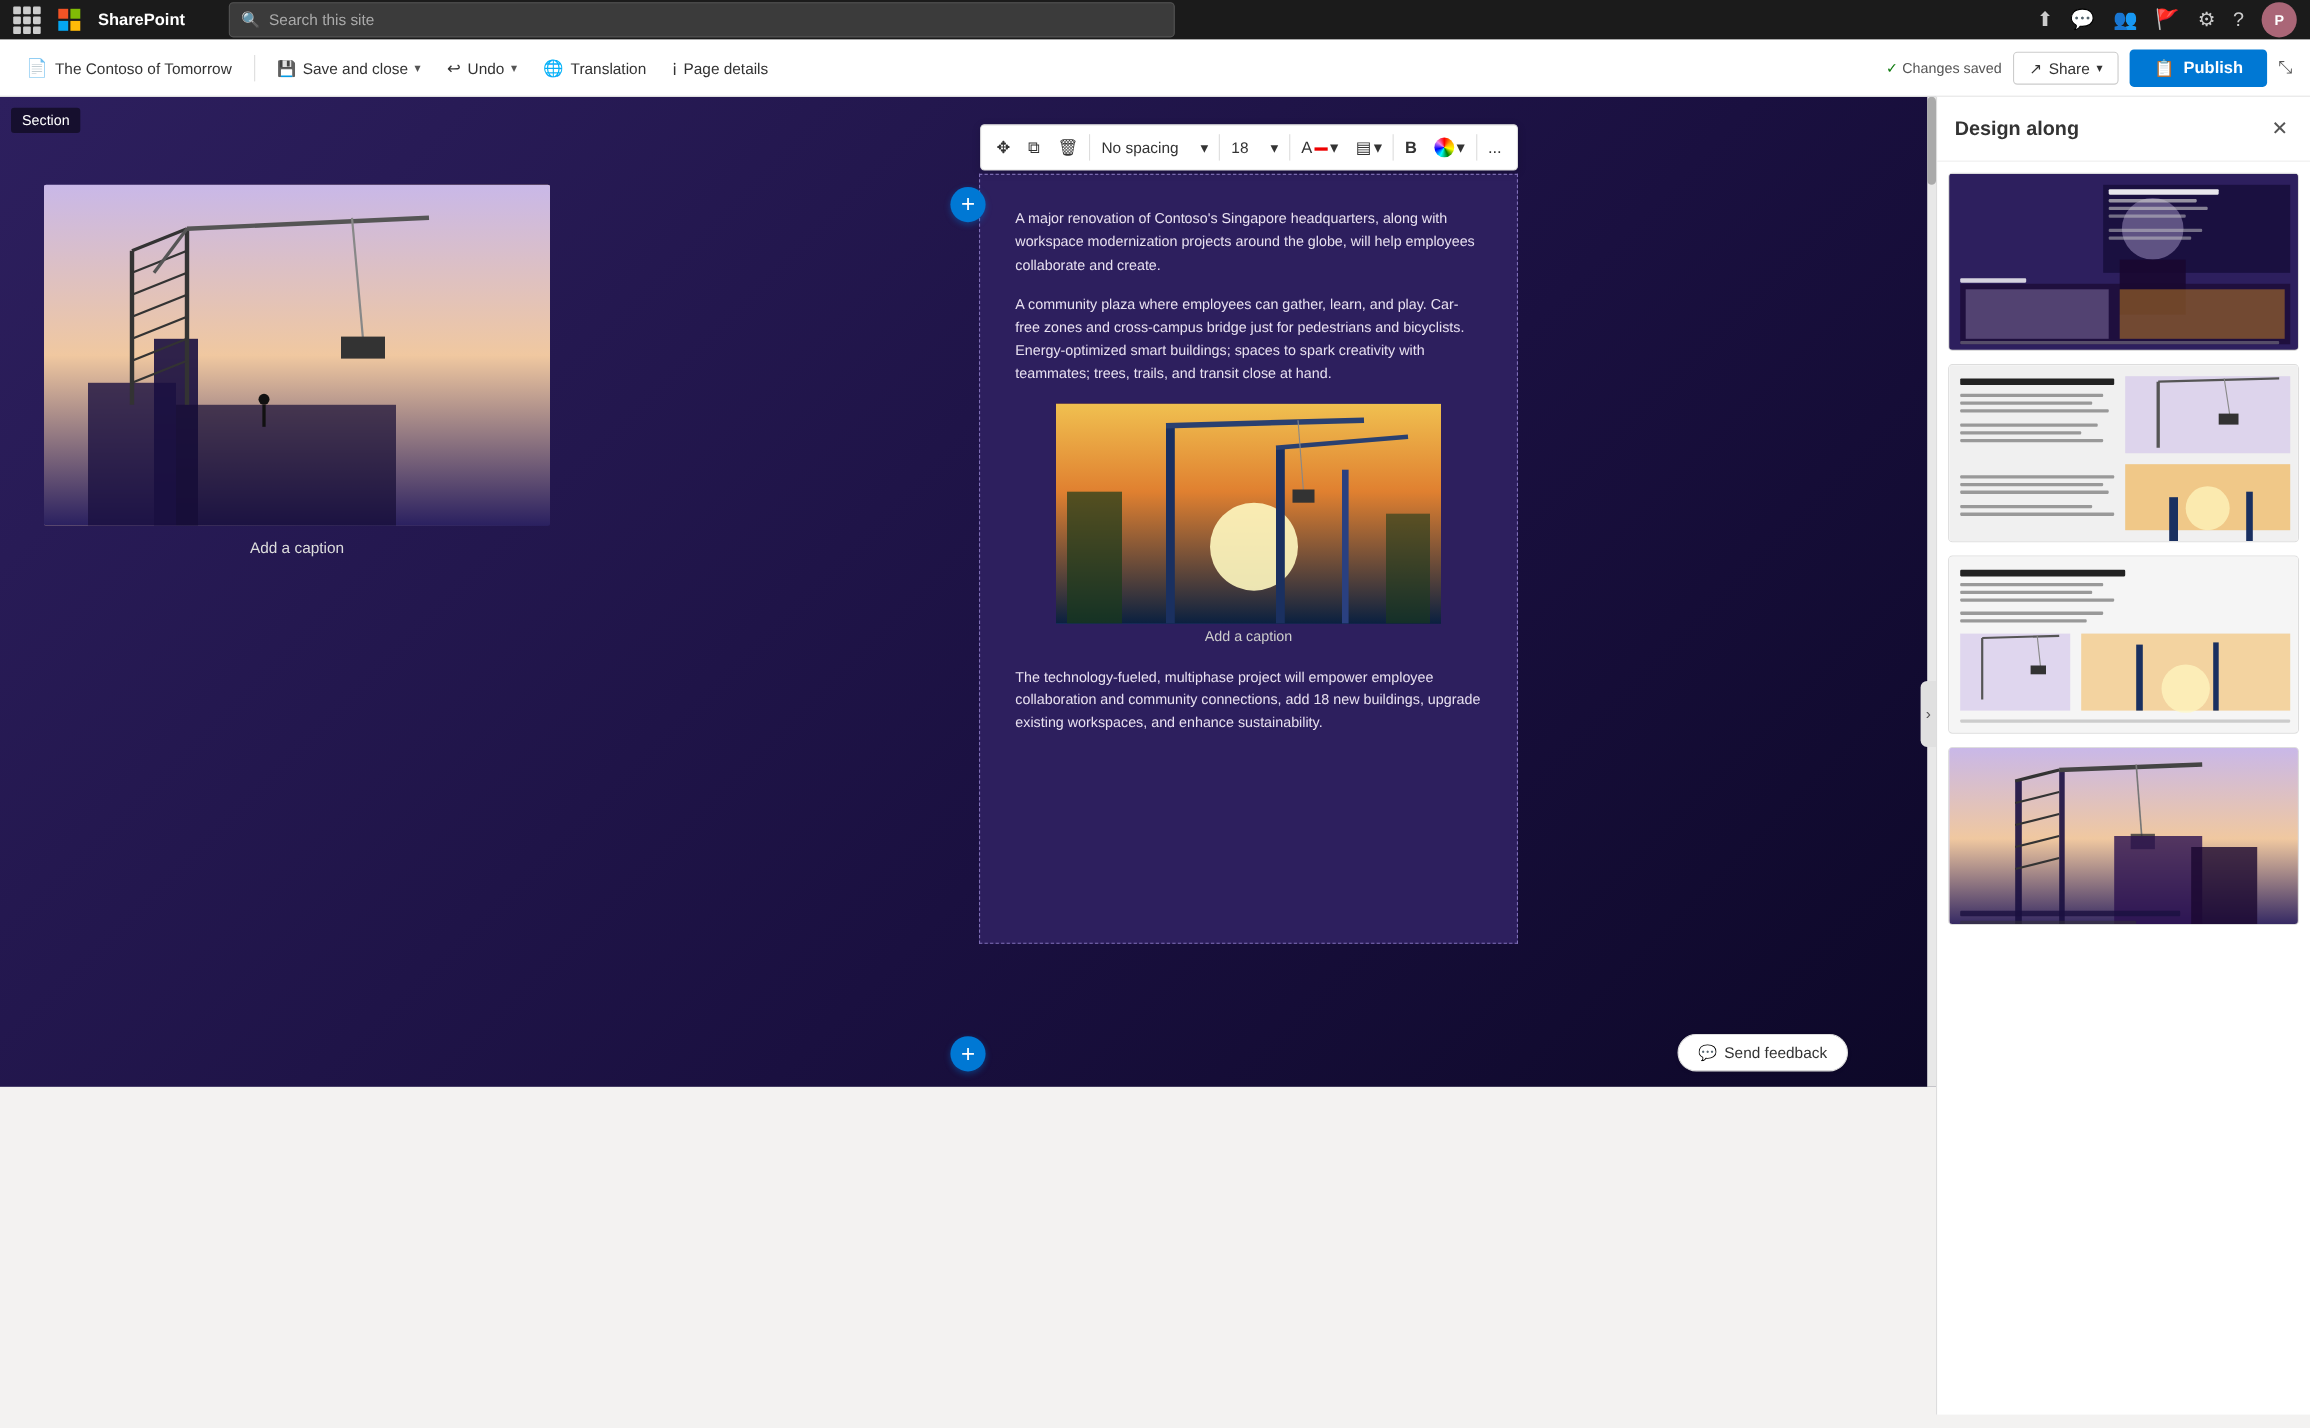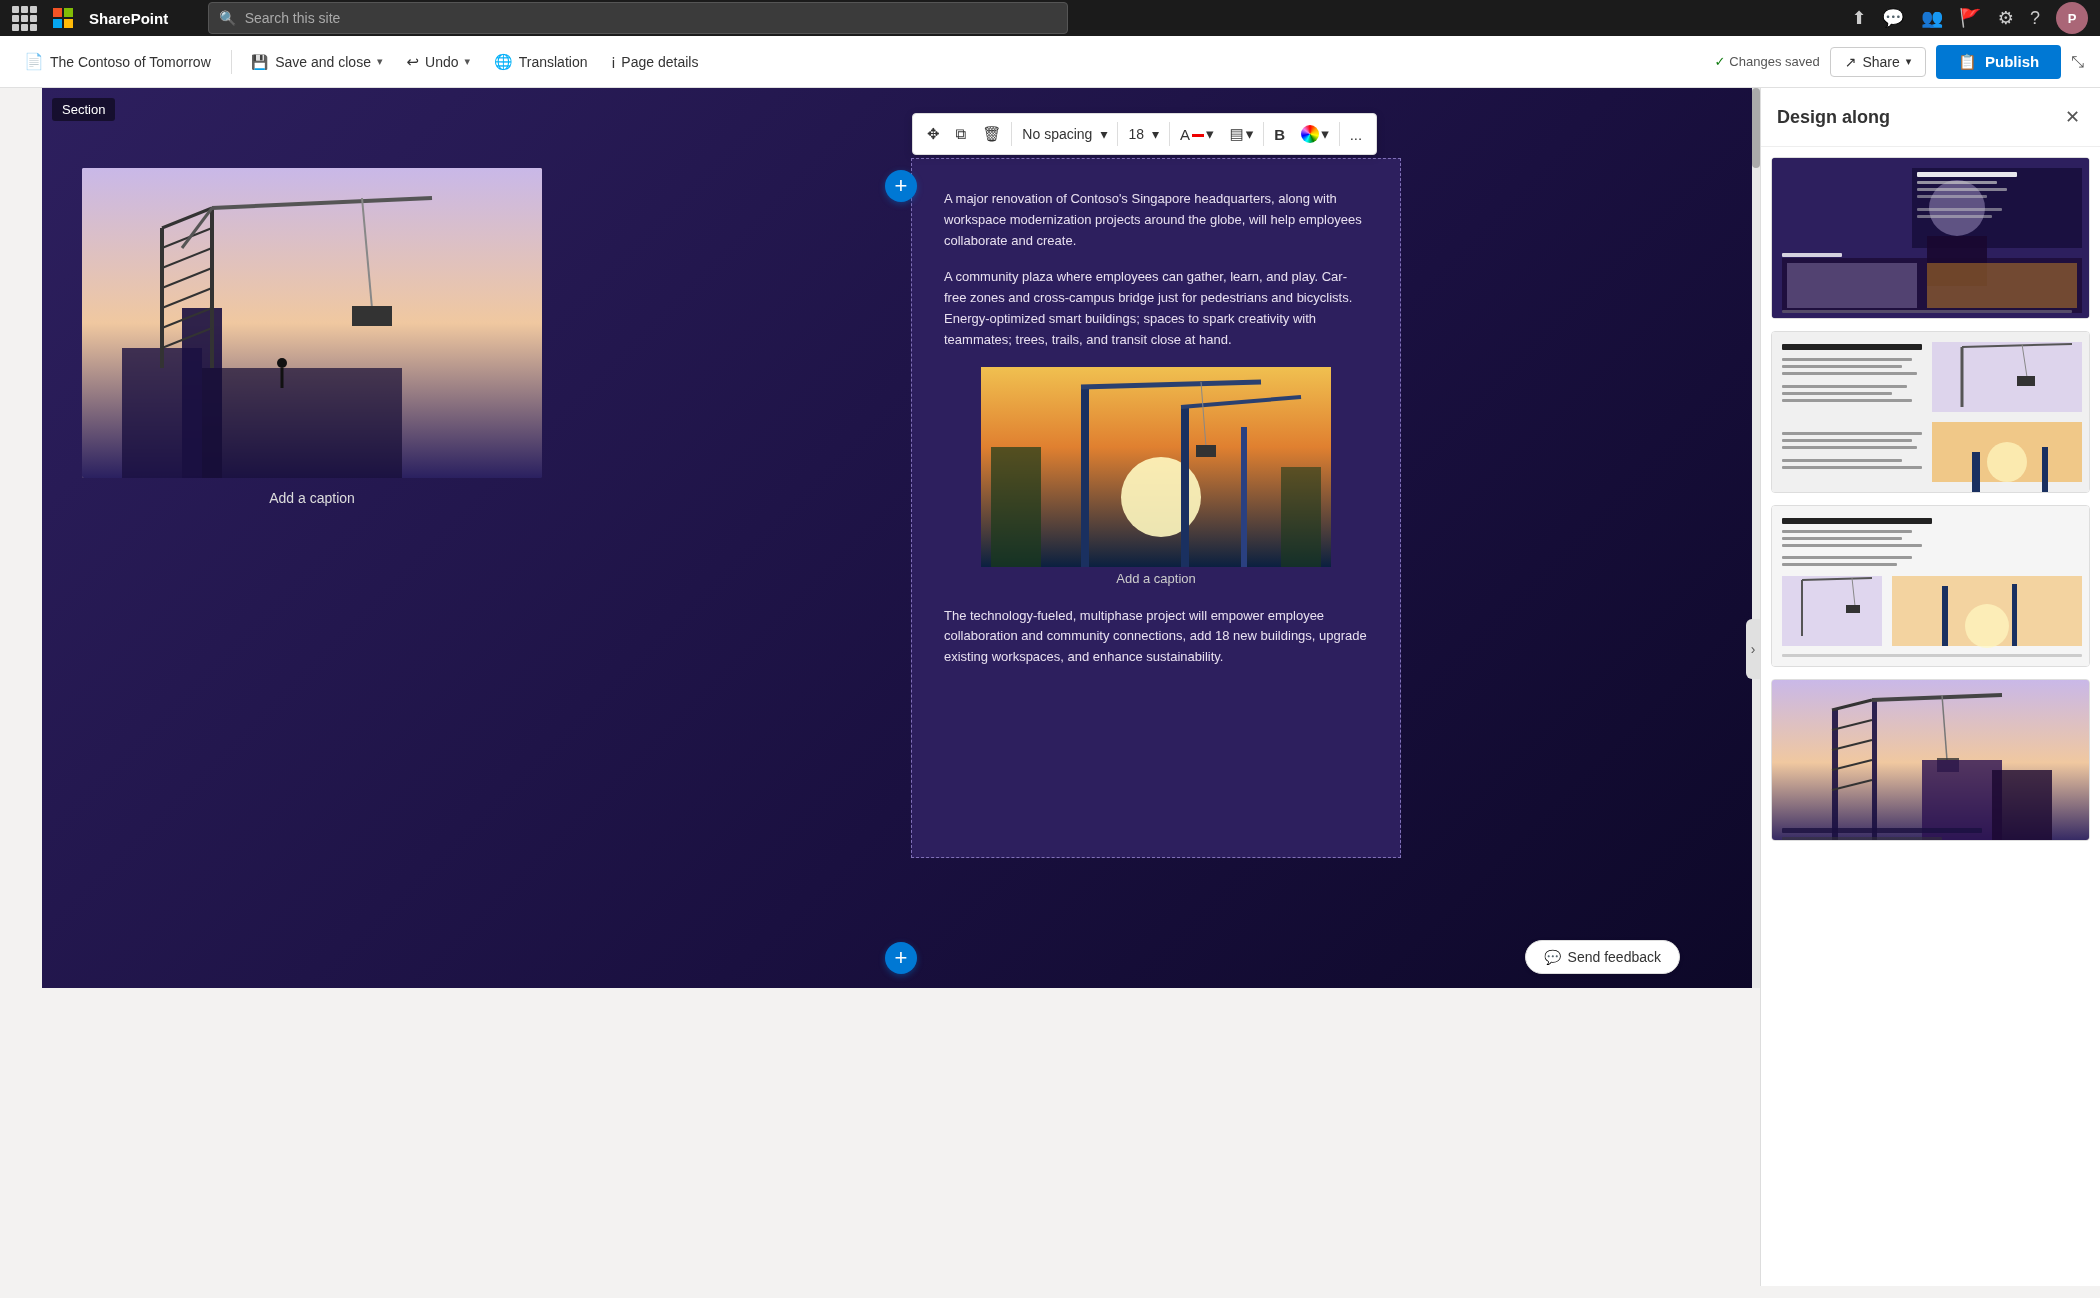--- a/index.html
+++ b/index.html
@@ -65,21 +65,20 @@
       background: #0078d4; color: white; border: none;
       padding: 8px 22px; border-radius: 4px; font-size: 15px; font-weight: 600; cursor: pointer;
       display: flex; align-items: center; gap: 8px;
     }
     .fullscreen-btn { background: none; border: none; font-size: 16px; cursor: pointer; color: #555; }
 
     
     .main-area {
       display: flex;
       height: calc(1298px - 48px - 52px);
-      margin-left: 42px;
     }
 
     
     .canvas-area {
       flex: 1;
       background: #f3f2f1;
       overflow-y: auto;
       position: relative;
     }
 
@@ -171,21 +170,21 @@
       white-space: nowrap;
       z-index: 100;
     }
     .fmt-btn {
       background: none; border: none; cursor: pointer;
       padding: 4px 6px; border-radius: 3px; font-size: 15px; color: #333;
       display: flex; align-items: center; gap: 2px;
     }
     .fmt-select {
       background: none; border: none; font-size: 14px; color: #333; cursor: pointer;
-      padding: 2px 6px; border-radius: 3px; display: flex; align-items: center; gap: 8px;
+      padding: 2px 6px; border-radius: 3px; display: flex; align-items: center; gap: 20px;
     }
     .fmt-divider { width: 1px; height: 24px; background: #ddd; }
 
     .article-title {
       font-size: 22px;
       font-weight: 700;
       font-style: italic;
       color: white;
       margin-bottom: 20px;
       line-height: 1.3;

